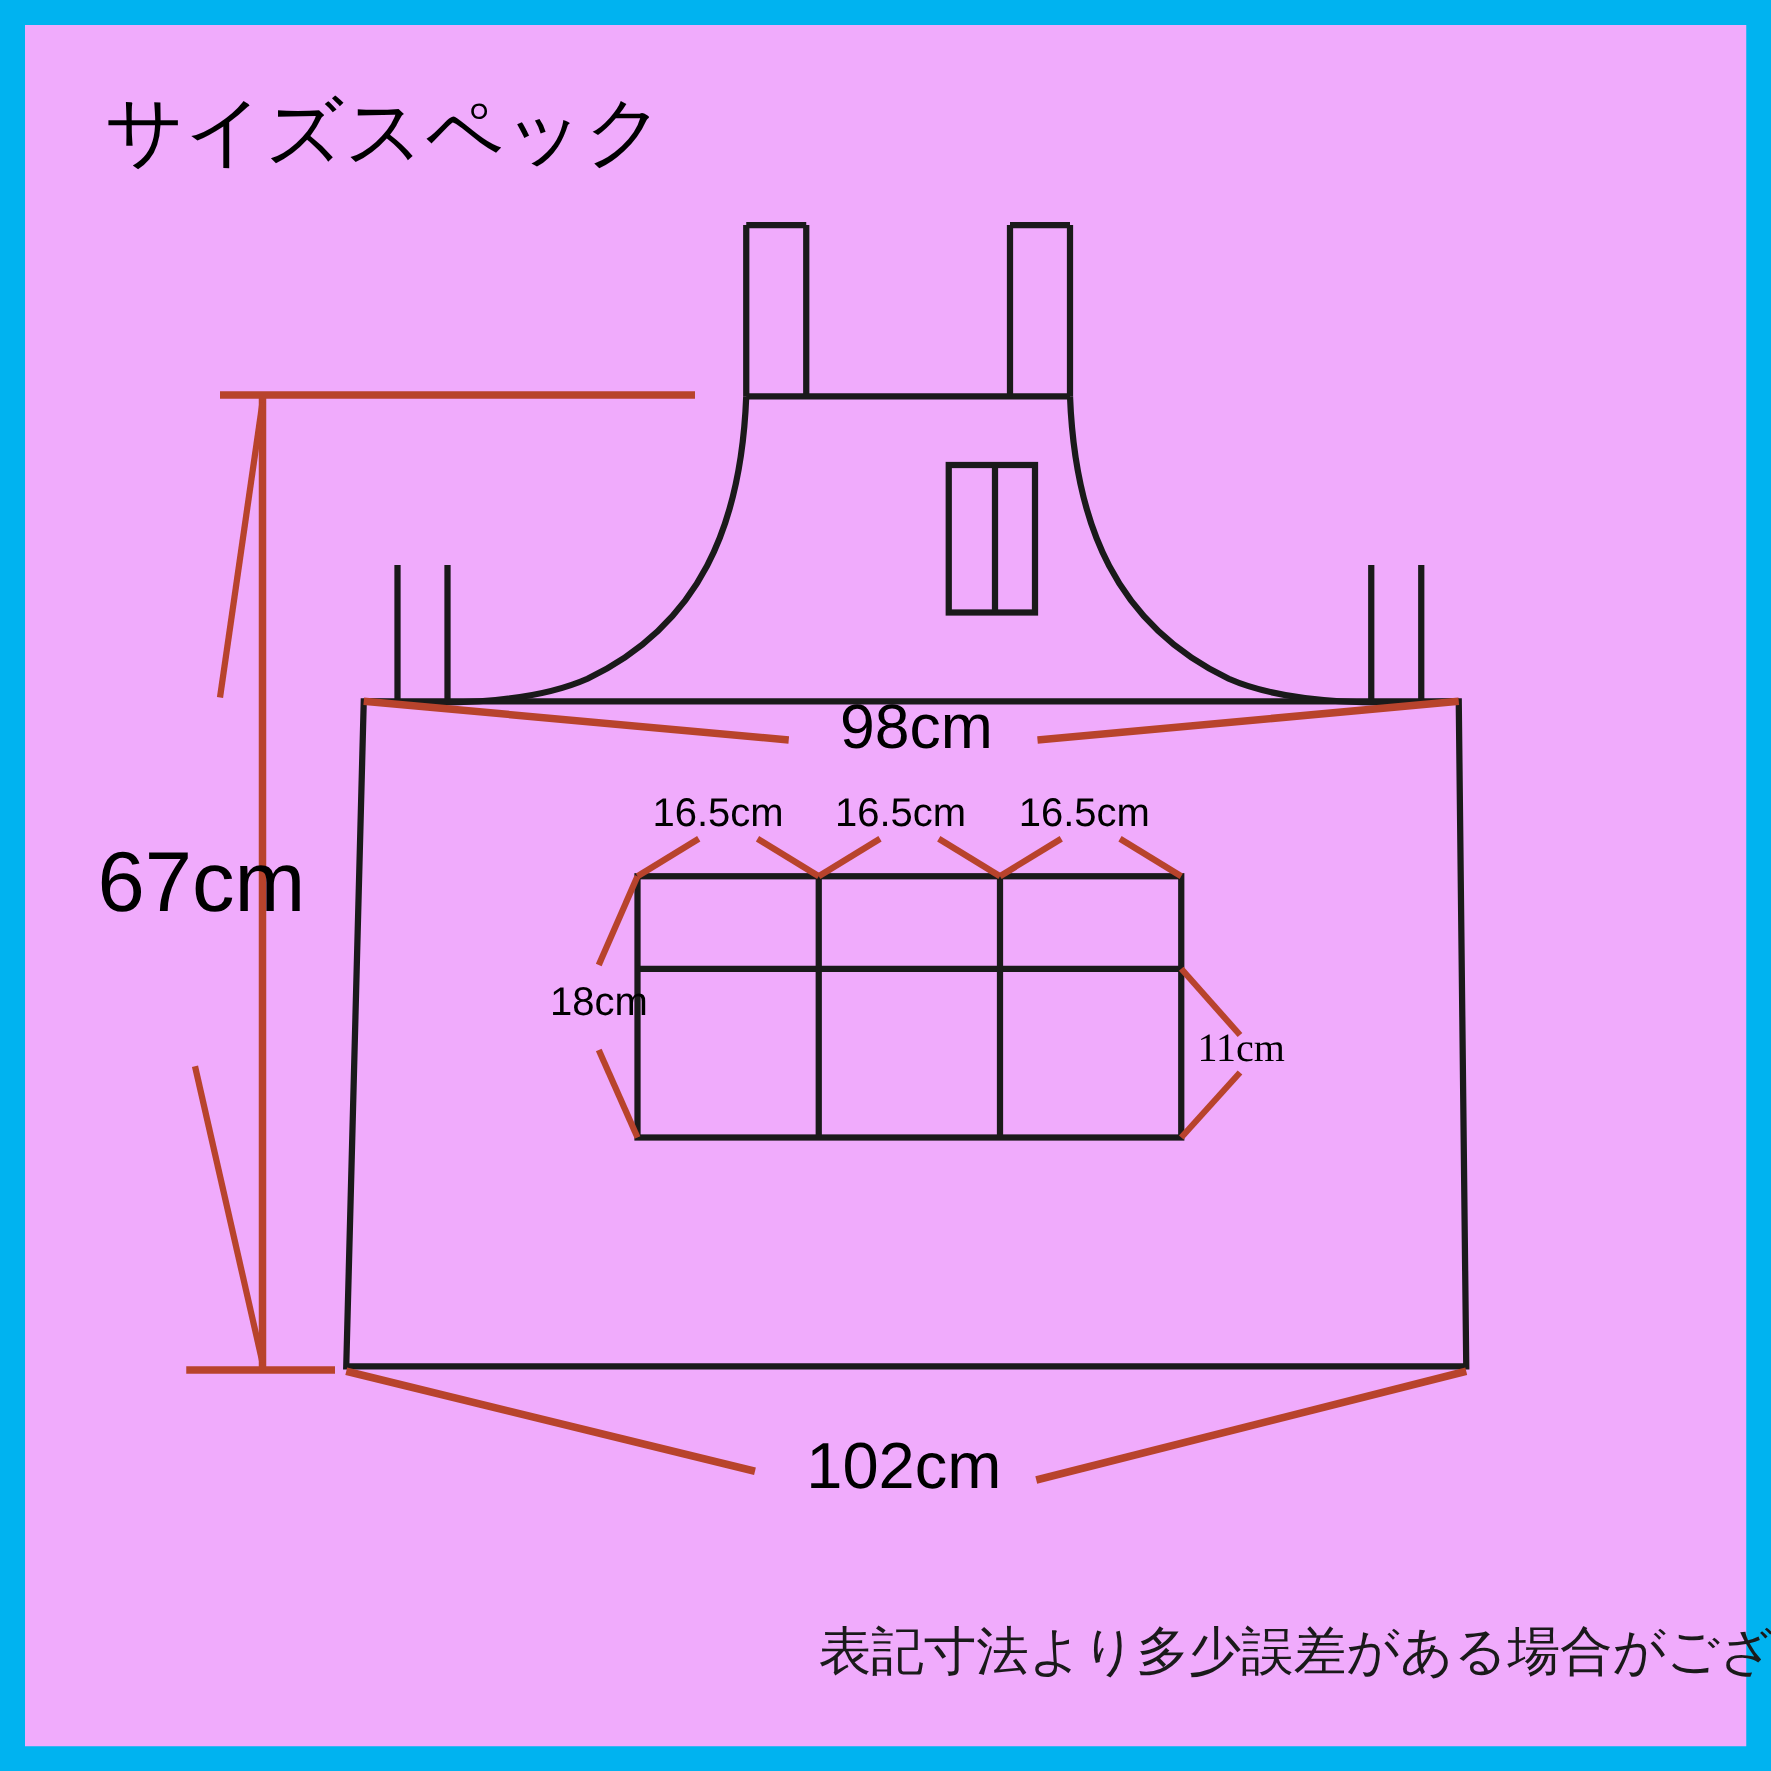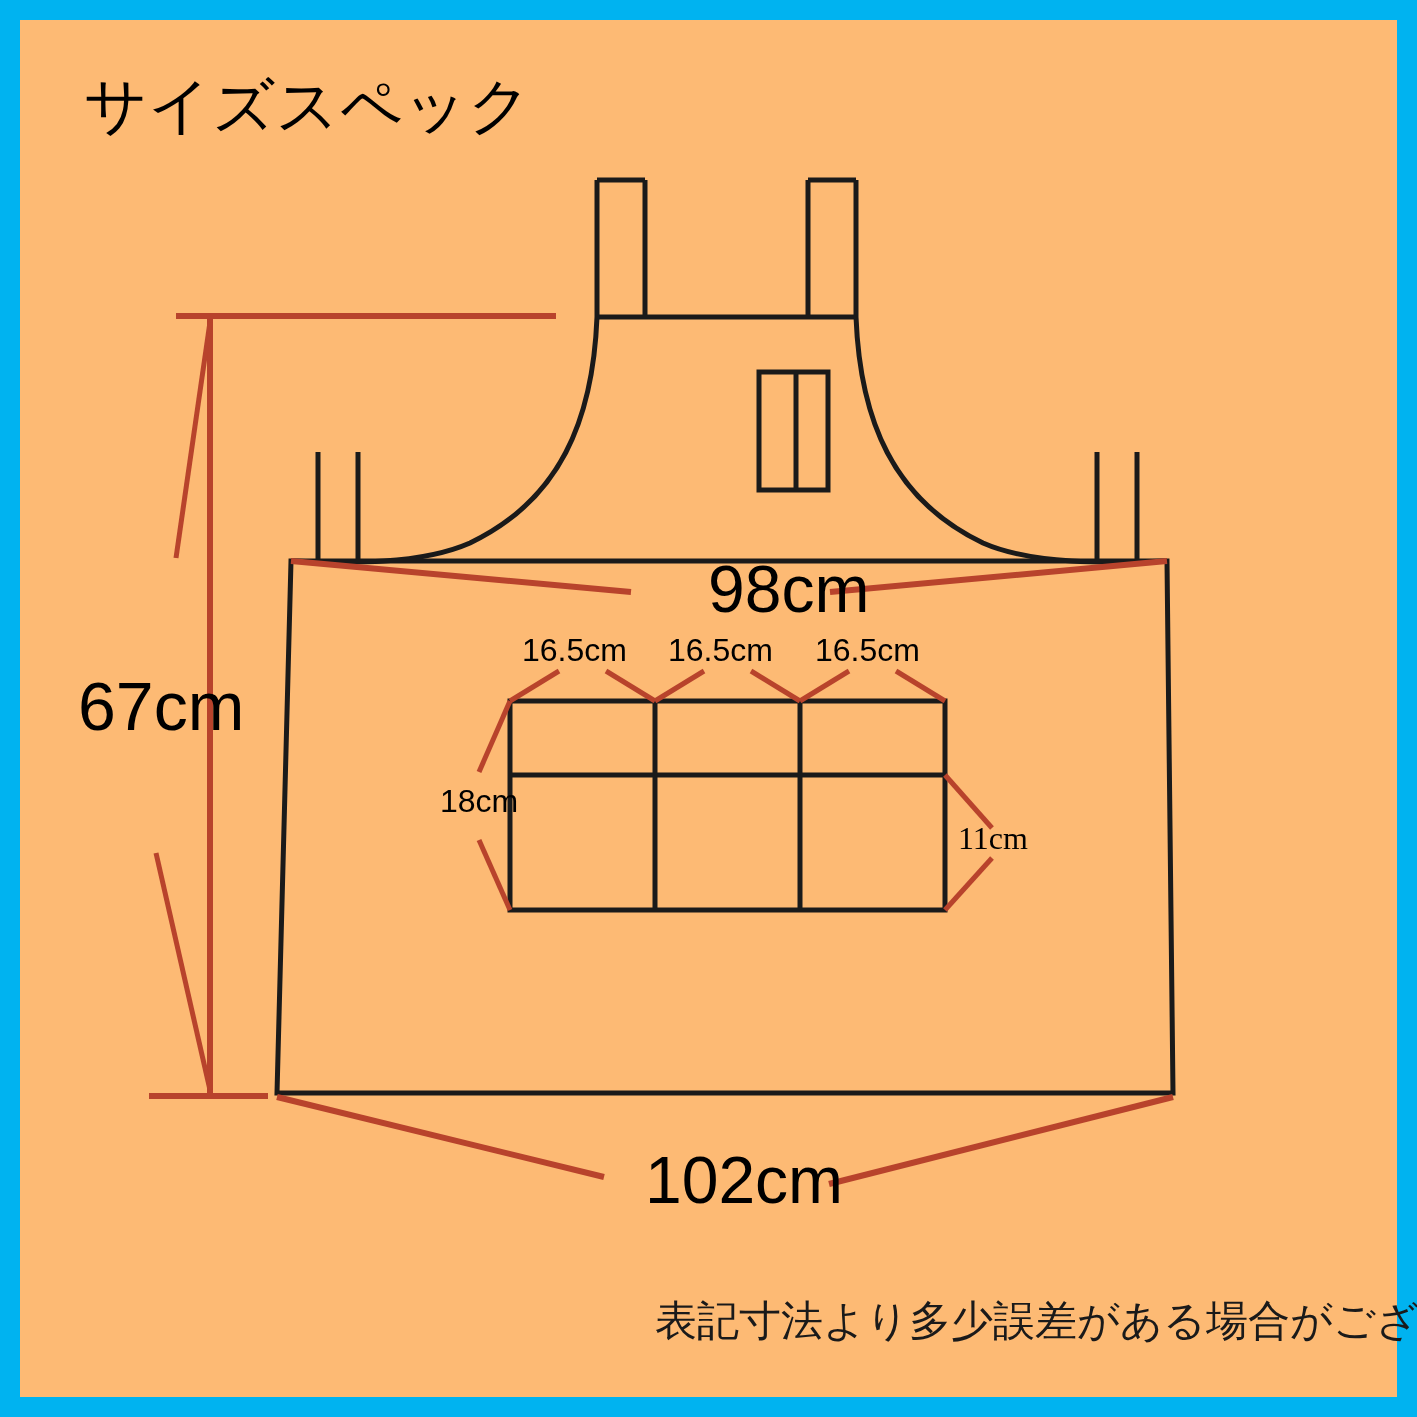--- a/index.html
+++ b/index.html
@@ -67,32 +67,32 @@
     position: absolute;
     font-size: 46px;
     line-height: 1;
     color: #000000;
     white-space: nowrap;
   }
   .dim-label.sm {
     font-size: 32px;
   }
   .lbl-67   { left: 78px;  top: 672px; font-size: 68px; }
-  .lbl-98   { left: 708px; top: 556px; font-size: 66px; }
-  .lbl-102  { left: 645px; top: 1147px; font-size: 66px; }
+  .lbl-98   { left: 672px; top: 556px; font-size: 50px; }
+  .lbl-102  { left: 645px; top: 1147px; font-size: 52px; }
   .lbl-165a { left: 522px; top: 634px; }
   .lbl-165b { left: 668px; top: 634px; }
   .lbl-165c { left: 815px; top: 634px; }
   .lbl-18   { left: 440px; top: 785px; }
   .lbl-11   { left: 958px; top: 822px; font-family: Liberation Serif, serif; }
 </style>
 </head>
 <body>
 
-<div id="page" style="background: #fdba74;">
+<div id="page" style="background: #f0abfc;">
 
   <div id="frame" style="border-color: rgb(0, 179, 240); border-width: 20px;"></div>
 
   <div id="canvas-wrap">
     <svg class="diagram" viewBox="0 0 1417 1417" xmlns="http://www.w3.org/2000/svg">
 
       <g fill="none" stroke="#1a1a1a" stroke-width="5" stroke-linecap="butt" stroke-linejoin="miter">
 
         <path d="M 597 180 L 597 317 M 645 180 L 645 317 M 597 180 L 645 180"></path>
 

